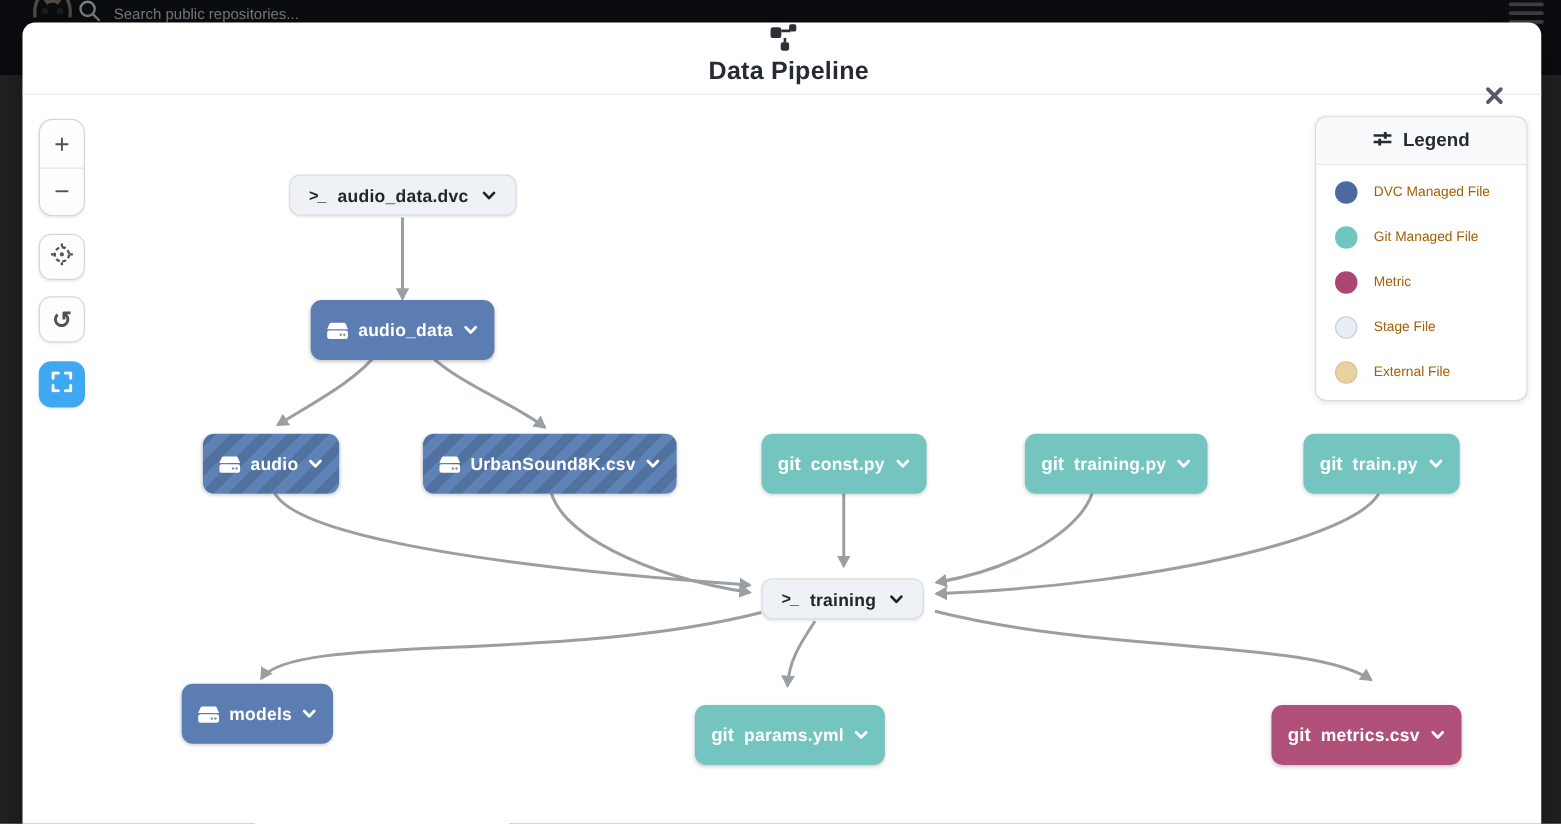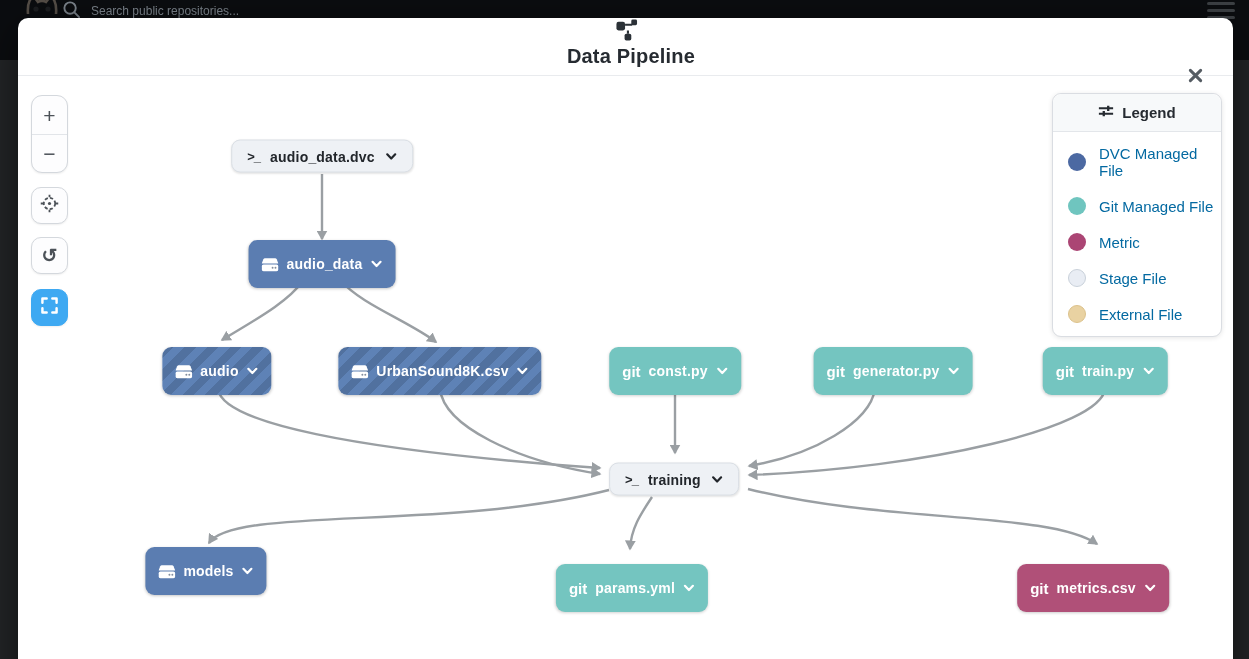--- a/index.html
+++ b/index.html
@@ -41,21 +41,21 @@
   
   .legend { position:absolute; top:17px; right:11px; width:170px; background:#ffffff;
             border:1px solid #dadde2; border-radius:9px; box-shadow:0 1px 5px rgba(0,0,0,.10); z-index:6; }
   .legend-header { height:38px; display:flex; align-items:center; justify-content:center; gap:8px;
                    background:#f7f9fa; border-bottom:1px solid #e3e6ea; border-radius:9px 9px 0 0;
                    font-size:15px; font-weight:800; color:#262b31; }
   .legend-row { display:flex; align-items:center; gap:13px; padding:9px 0 9px 15px; }
   .legend-row:first-of-type { padding-top:13px; }
   .legend-row:last-of-type { padding-bottom:13px; }
   .legend-dot { width:18px; height:18px; border-radius:50%; flex:0 0 auto; }
-  .legend-label { font-size:15px; color:#0369a1; }
+  .legend-label { font-size:11px; color:#a16207; }
 
   
   .node { position:absolute; transform:translate(-50%,-50%); height:48px; display:flex; align-items:center;
           gap:8px; padding:0 13px; border-radius:9px; cursor:pointer; white-space:nowrap;
           font-size:14px; font-weight:700; z-index:3; }
   .node .lbl { letter-spacing:.2px; }
   .node-stage { background:#eef1f5; border:1px solid #dadfe5; color:#22262b; height:33px;
                 box-shadow:0 1px 2px rgba(0,0,0,.10); gap:10px; padding:0 15px; }
   .node-dvc   { background:#5b7db1; color:#ffffff; box-shadow:0 1px 3px rgba(0,0,0,.22); }
   .node-dvc-striped { background:repeating-linear-gradient(135deg,#51719f 0 8px,#5e82b6 8px 16px);
@@ -194,21 +194,21 @@
           <span class="gitword">git</span>
           <span class="lbl">const.py</span>
           <span>
             <svg width="12" height="12" viewBox="0 0 12 12" style="display:block">
               <path d="M2 3.8 L6 8 L10 3.8" fill="none" stroke="#ffffff" stroke-width="2.2" stroke-linecap="round" stroke-linejoin="round"></path>
             </svg>
           </span>
         </div>
         <div class="node node-git" style="left: 875px; top: 295px;">
           <span class="gitword">git</span>
-          <span class="lbl">generator.py</span>
+          <span class="lbl">training.py</span>
           <span>
             <svg width="12" height="12" viewBox="0 0 12 12" style="display:block">
               <path d="M2 3.8 L6 8 L10 3.8" fill="none" stroke="#ffffff" stroke-width="2.2" stroke-linecap="round" stroke-linejoin="round"></path>
             </svg>
           </span>
         </div>
         <div class="node node-git" style="left: 1087px; top: 295px;">
           <span class="gitword">git</span>
           <span class="lbl">train.py</span>
           <span>

